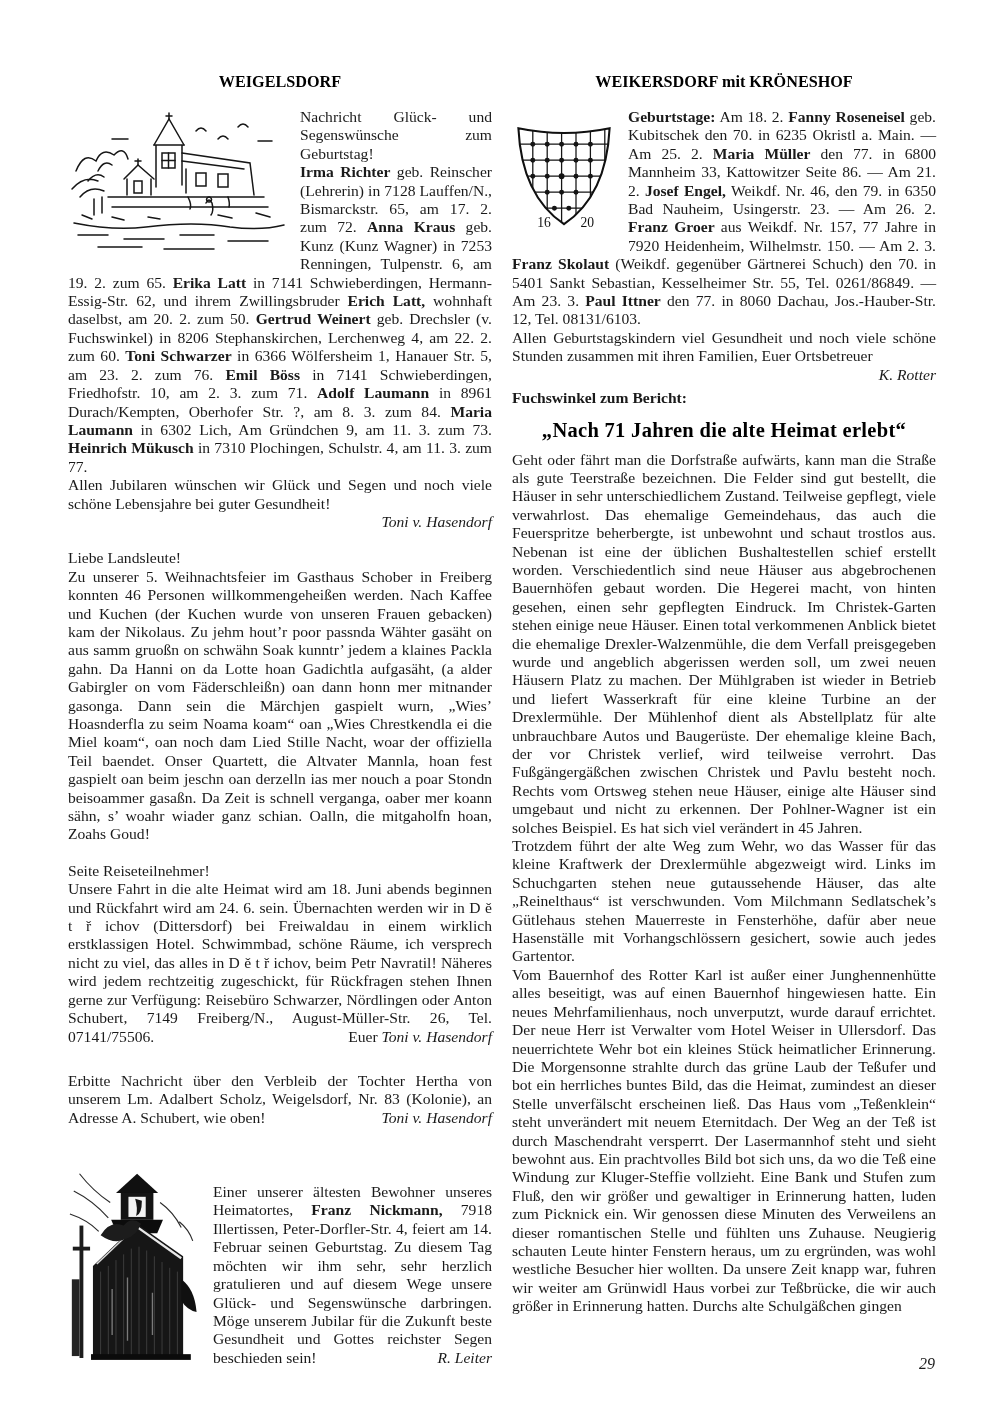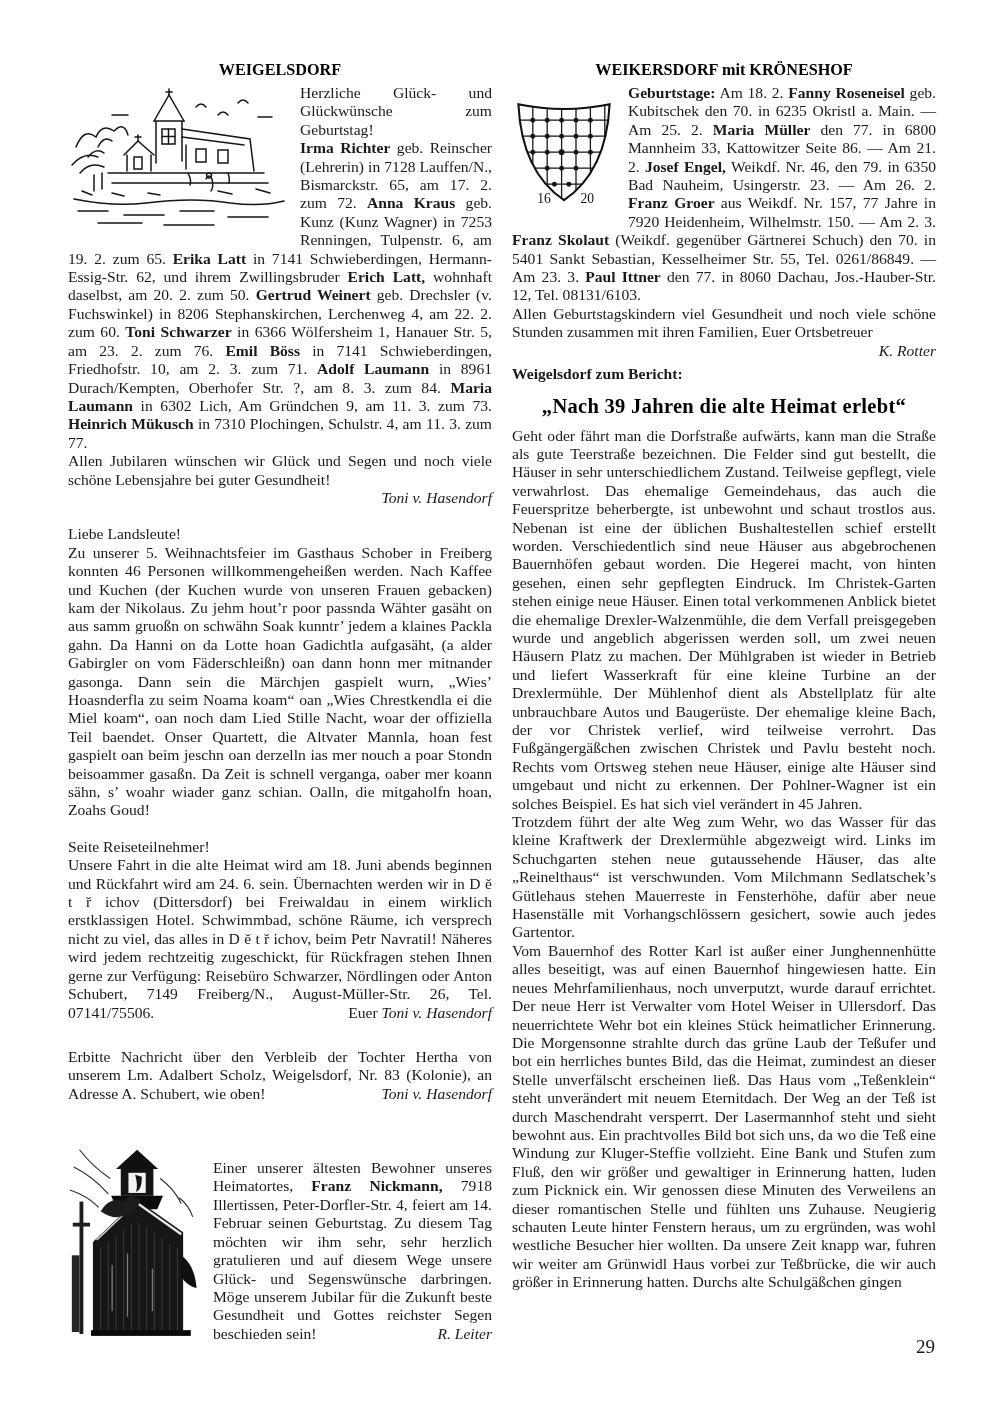--- a/index.html
+++ b/index.html
@@ -5,38 +5,38 @@
   html,body{margin:0;padding:0;background:#9a9a9a;}
   .page{
     position:relative;width:1000px;height:1425px;margin:0 auto;
     background:#ffffff;color:#1a1a1a;
     font-family:"Liberation Serif","DejaVu Serif",serif;
     font-size:15.6px;line-height:18.4px;
     overflow:hidden;
   }
   .cols{display:grid;grid-template-columns:424px 424px;column-gap:20px;padding:56px 0 0 68px;}
   p{margin:0;text-align:justify;}
-  h2,h3{margin:4px;font-weight:bold;color:#000;}
+  h2,h3{margin:16px;font-weight:bold;color:#000;}
   h3{font-size:16.2px;text-align:center;line-height:20px;}
   .imgL{float:left;width:224px;height:146px;margin:3px 8px 2px 0;}
   .imgL svg{display:block;width:224px;height:146px;}
   .crest{float:left;width:104px;height:132px;margin:3px 12px 6px 0;}
   .crest svg{display:block;width:104px;height:132px;}
   .sig{text-align:right;font-style:italic;}
   .fr{float:right;}
   .salute{margin-top:18px;text-align:left;}
   .spaced{margin-top:26px;}
   .sec-wz{margin-top:32px;}
   .wzrow{display:flex;gap:3px;margin-top:2px;align-items:flex-end;}
   .wzimg{flex:0 0 142px;}
   .wzimg svg{display:block;width:142px;height:208px;}
   .wzrow p{flex:1;}
   .kicker{font-weight:bold;margin-top:5px;}
   .headline{font-size:20.5px;line-height:26px;text-align:center;margin:9px 0 8px;letter-spacing:.3px;}
-  .pagenum{position:absolute;right:65px;bottom:69px;font-size:19px;}
+  .pagenum{position:absolute;right:65px;bottom:52px;font-size:16px;font-style:italic;}
   svg text{font-family:"Liberation Serif","DejaVu Serif",serif;}
 </style>
 </head>
 <body>
 
 <div class="page">
   <div class="cols">
 
     <div class="col">
       <section>
@@ -74,21 +74,21 @@
 
               <path d="M6 112 q40 8 72 4 q48 -6 84 0 q30 4 54 -2"></path>
               <path d="M10 124 h30 M56 128 h40 M112 124 h34 M160 130 h40 M30 136 h44 M96 138 h50"></path>
               <path d="M14 104 l10 4 M44 106 l12 3 M80 106 l12 2 M150 104 l14 3 M188 102 l14 4"></path>
 
               <path d="M128 20 q5 -6 10 0 M150 28 q5 -6 10 0 M170 16 q5 -6 10 0 M190 30 h14 M44 28 h16"></path>
             </g>
           </svg>
         </span>
 
-        <p>Herzliche Glück- und Glückwünsche zum Geburtstag!</p>
+        <p>Nachricht Glück- und Segenswünsche zum Geburtstag!</p>
         <p><span style="font-weight: bold;">Irma Richter</span><span> geb. Reinscher (Lehrerin) in 7128 Lauffen/N., Bismarckstr. 65, am 17. 2. zum 72. </span><span style="font-weight: bold;">Anna Kraus</span><span> geb. Kunz (Kunz Wagner) in 7253 Renningen, Tulpenstr. 6, am 19. 2. zum 65. </span><span style="font-weight: bold;">Erika Latt</span><span> in 7141 Schwieberdingen, Hermann-Essig-Str. 62, und ihrem Zwillingsbruder </span><span style="font-weight: bold;">Erich Latt,</span><span> wohnhaft daselbst, am 20. 2. zum 50. </span><span style="font-weight: bold;">Gertrud Weinert</span><span> geb. Drechsler (v. Fuchswinkel) in 8206 Stephanskirchen, Lerchenweg 4, am 22. 2. zum 60. </span><span style="font-weight: bold;">Toni Schwarzer</span><span> in 6366 Wölfersheim 1, Hanauer Str. 5, am 23. 2. zum 76. </span><span style="font-weight: bold;">Emil Böss</span><span> in 7141 Schwieberdingen, Friedhofstr. 10, am 2. 3. zum 71. </span><span style="font-weight: bold;">Adolf Laumann</span><span> in 8961 Durach/Kempten, Oberhofer Str. ?, am 8. 3. zum 84. </span><span style="font-weight: bold;">Maria Laumann</span><span> in 6302 Lich, Am Gründchen 9, am 11. 3. zum 73. </span><span style="font-weight: bold;">Heinrich Mükusch</span><span> in 7310 Plochingen, Schulstr. 4, am 11. 3. zum 77.</span></p>
         <p>Allen Jubilaren wünschen wir Glück und Segen und noch viele schöne Lebensjahre bei guter Gesundheit!</p>
         <div class="sig">Toni v. Hasendorf</div>
 
         <p class="salute">Liebe Landsleute!</p>
         <p>Zu unserer 5. Weihnachtsfeier im Gasthaus Schober in Freiberg konnten 46 Personen willkommengeheißen werden. Nach Kaffee und Kuchen (der Kuchen wurde von unseren Frauen gebacken) kam der Nikolaus. Zu jehm hout’r poor passnda Wähter gasäht on aus samm gruoßn on schwähn Soak kunntr’ jedem a klaines Packla gahn. Da Hanni on da Lotte hoan Gadichtla aufgasäht, (a alder Gabirgler on vom Fäderschleißn) oan dann honn mer mitnander gasonga. Dann sein die Märchjen gaspielt wurn, „Wies’ Hoasnderfla zu seim Noama koam“ oan „Wies Chrestkendla ei die Miel koam“, oan noch dam Lied Stille Nacht, woar der offiziella Teil baendet. Onser Quartett, die Altvater Mannla, hoan fest gaspielt oan beim jeschn oan derzelln ias mer nouch a poar Stondn beisoammer gasaßn. Da Zeit is schnell verganga, oaber mer koann sähn, s’ woahr wiader ganz schian. Oalln, die mitgaholfn hoan, Zoahs Goud!</p>
 
         <p class="salute">Seite Reiseteilnehmer!</p>
         <p><span>Unsere Fahrt in die alte Heimat wird am 18. Juni abends beginnen und Rückfahrt wird am 24. 6. sein. Übernachten werden wir in D ě t ř ichov (Dittersdorf) bei Freiwaldau in einem wirklich erstklassigen Hotel. Schwimmbad, schöne Räume, ich versprech nicht zu viel, das alles in D ě t ř ichov, beim Petr Navratil! Näheres wird jedem rechtzeitig zugeschickt, für Rückfragen stehen Ihnen gerne zur Verfügung: Reisebüro Schwarzer, Nördlingen oder Anton Schubert, 7149 Freiberg/N., August-Müller-Str. 26, Tel. 07141/75506.</span><span class="fr"><span>Euer </span><span style="font-style: italic;">Toni v. Hasendorf</span></span></p>
 
@@ -178,22 +178,22 @@
             <text x="94" y="132" text-anchor="middle" font-size="17" fill="#111">20</text>
           </svg>
         </span>
 
         <p><span style="font-weight: bold;">Geburtstage:</span><span> Am 18. 2. </span><span style="font-weight: bold;">Fanny Roseneisel</span><span> geb. Kubitschek den 70. in 6235 Okristl a. Main. — Am 25. 2. </span><span style="font-weight: bold;">Maria Müller</span><span> den 77. in 6800 Mannheim 33, Kattowitzer Seite 86. — Am 21. 2. </span><span style="font-weight: bold;">Josef Engel,</span><span> Weikdf. Nr. 46, den 79. in 6350 Bad Nauheim, Usingerstr. 23. — Am 26. 2. </span><span style="font-weight: bold;">Franz Groer</span><span> aus Weikdf. Nr. 157, 77 Jahre in 7920 Heidenheim, Wilhelmstr. 150. — Am 2. 3. </span><span style="font-weight: bold;">Franz Skolaut</span><span> (Weikdf. gegenüber Gärtnerei Schuch) den 70. in 5401 Sankt Sebastian, Kesselheimer Str. 55, Tel. 0261/86849. — Am 23. 3. </span><span style="font-weight: bold;">Paul Ittner</span><span> den 77. in 8060 Dachau, Jos.-Hauber-Str. 12, Tel. 08131/6103.</span></p>
         <p>Allen Geburtstagskindern viel Gesundheit und noch viele schöne Stunden zusammen mit ihren Familien, Euer Ortsbetreuer</p>
         <div class="sig">K. Rotter</div>
       </section>
 
       <section>
-        <div class="kicker">Weigelsdorf zum Bericht:</div>
-        <h2 class="headline">„Nach 39 Jahren die alte Heimat erlebt“</h2>
+        <div class="kicker">Fuchswinkel zum Bericht:</div>
+        <h2 class="headline">„Nach 71 Jahren die alte Heimat erlebt“</h2>
         <p>Geht oder fährt man die Dorfstraße aufwärts, kann man die Straße als gute Teerstraße bezeichnen. Die Felder sind gut bestellt, die Häuser in sehr unterschiedlichem Zustand. Teilweise gepflegt, viele verwahrlost. Das ehemalige Gemeindehaus, das auch die Feuerspritze beherbergte, ist unbewohnt und schaut trostlos aus. Nebenan ist eine der üblichen Bushaltestellen schief erstellt worden. Verschiedentlich sind neue Häuser aus abgebrochenen Bauernhöfen gebaut worden. Die Hegerei macht, von hinten gesehen, einen sehr gepflegten Eindruck. Im Christek-Garten stehen einige neue Häuser. Einen total verkommenen Anblick bietet die ehemalige Drexler-Walzenmühle, die dem Verfall preisgegeben wurde und angeblich abgerissen werden soll, um zwei neuen Häusern Platz zu machen. Der Mühlgraben ist wieder in Betrieb und liefert Wasserkraft für eine kleine Turbine an der Drexlermühle. Der Mühlenhof dient als Abstellplatz für alte unbrauchbare Autos und Baugerüste. Der ehemalige kleine Bach, der vor Christek verlief, wird teilweise verrohrt. Das Fußgängergäßchen zwischen Christek und Pavlu besteht noch. Rechts vom Ortsweg stehen neue Häuser, einige alte Häuser sind umgebaut und nicht zu erkennen. Der Pohlner-Wagner ist ein solches Beispiel. Es hat sich viel verändert in 45 Jahren.</p>
         <p>Trotzdem führt der alte Weg zum Wehr, wo das Wasser für das kleine Kraftwerk der Drexlermühle abgezweigt wird. Links im Schuchgarten stehen neue gutaussehende Häuser, das alte „Reinelthaus“ ist verschwunden. Vom Milchmann Sedlatschek’s Gütlehaus stehen Mauerreste in Fensterhöhe, dafür aber neue Hasenställe mit Vorhangschlössern gesichert, sowie auch jedes Gartentor.</p>
         <p>Vom Bauernhof des Rotter Karl ist außer einer Junghennenhütte alles beseitigt, was auf einen Bauernhof hingewiesen hatte. Ein neues Mehrfamilienhaus, noch unverputzt, wurde darauf errichtet. Der neue Herr ist Verwalter vom Hotel Weiser in Ullersdorf. Das neuerrichtete Wehr bot ein kleines Stück heimatlicher Erinnerung. Die Morgensonne strahlte durch das grüne Laub der Teßufer und bot ein herrliches buntes Bild, das die Heimat, zumindest an dieser Stelle unverfälscht erscheinen ließ. Das Haus vom „Teßenklein“ steht unverändert mit neuem Eternitdach. Der Weg an der Teß ist durch Maschendraht versperrt. Der Lasermannhof steht und sieht bewohnt aus. Ein prachtvolles Bild bot sich uns, da wo die Teß eine Windung zur Kluger-Steffie vollzieht. Eine Bank und Stufen zum Fluß, den wir größer und gewaltiger in Erinnerung hatten, luden zum Picknick ein. Wir genossen diese Minuten des Verweilens an dieser romantischen Stelle und fühlten uns Zuhause. Neugierig schauten Leute hinter Fenstern heraus, um zu ergründen, was wohl westliche Besucher hier wollten. Da unsere Zeit knapp war, fuhren wir weiter am Grünwidl Haus vorbei zur Teßbrücke, die wir auch größer in Erinnerung hatten. Durchs alte Schulgäßchen gingen</p>
       </section>
     </div>
   </div>
 
   <div class="pagenum">29</div>
 </div>
 

